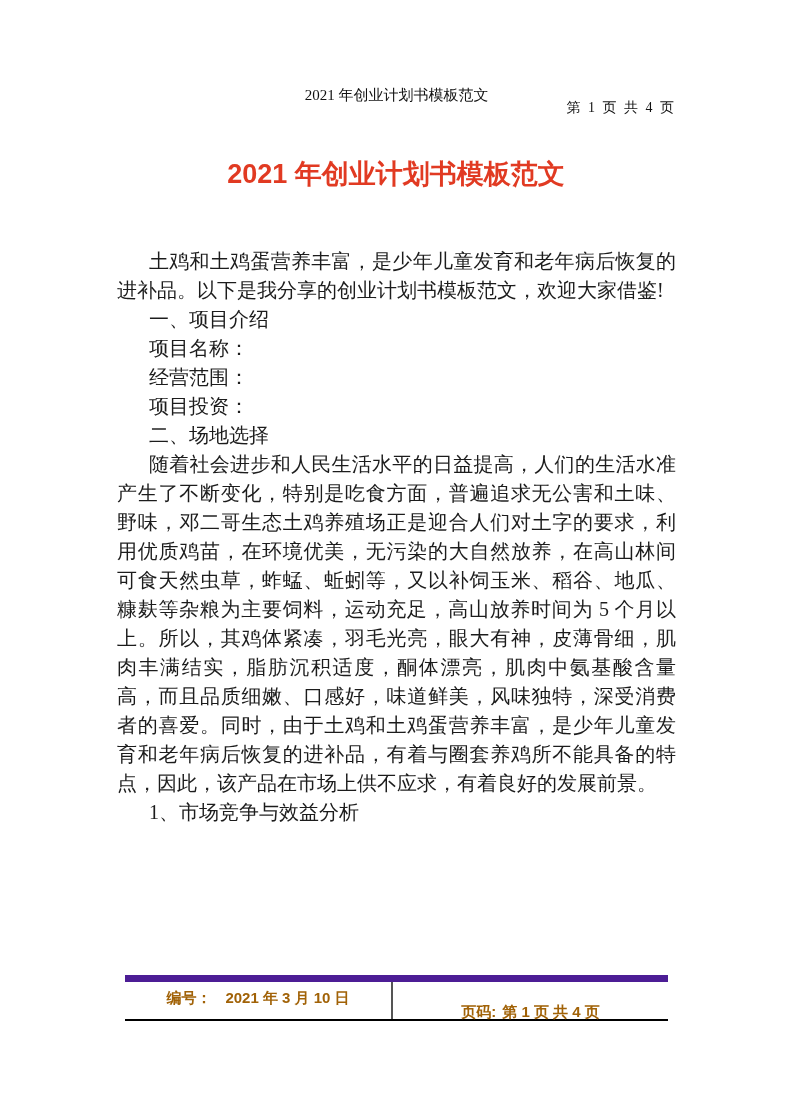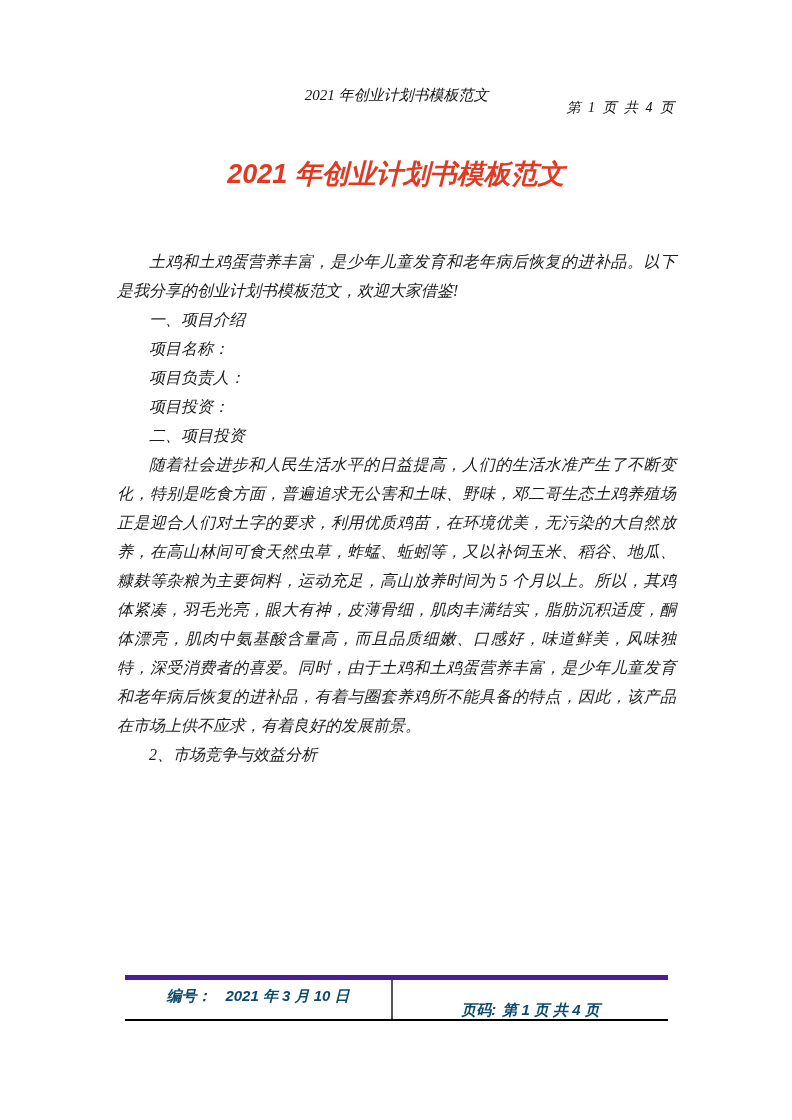--- a/index.html
+++ b/index.html
@@ -6,21 +6,20 @@
   html, body { background: #ffffff; }
   .page {
     position: relative;
     width: 792px;
     height: 1120px;
     margin: 0 auto;
     background: #ffffff;
     font-family: "Liberation Serif", "DejaVu Serif", serif;
     color: #1c1c1c;
     overflow: hidden;
-    font-style: italic;
   }
   
   .running-header {
     position: absolute;
     top: 86px;
     left: 117px;
     width: 559px;
     height: 34px;
   }
   .running-header-title {
@@ -51,42 +50,42 @@
     font-weight: bold;
     color: #e13a22;
     font-family: "Liberation Sans", "DejaVu Sans", sans-serif;
   }
   
   .doc-body {
     position: absolute;
     top: 247px;
     left: 117px;
     width: 559px;
-    font-size: 16px;
+    font-size: 20px;
     line-height: 29px;
     text-align: justify;
   }
   .para {
     text-indent: 32px;
     margin: 0;
   }
   
   .footer-table {
     position: absolute;
     top: 975px;
     left: 125px;
     width: 543px;
     height: 46px;
-    border-top: 5px solid #4c1d95;
+    border-top: 7px solid #4c1d95;
     border-bottom: 2px solid #000000;
     display: flex;
     font-family: "Liberation Sans", "DejaVu Sans", sans-serif;
     font-weight: bold;
     font-size: 15px;
-    color: #0c4a6e;
+    color: #a16207;
   }
   .footer-cell {
     display: flex;
     justify-content: center;
     align-items: flex-start;
     padding-top: 7px;
   }
   .footer-cell-left {
     width: 268px;
     border-right: 2px solid #555555;
@@ -106,25 +105,25 @@
     <div class="running-header-title">2021 年创业计划书模板范文</div>
     <div class="running-header-page">第 1 页 共 4 页</div>
   </div>
 
   <h1 class="doc-title">2021 年创业计划书模板范文</h1>
 
   <div class="doc-body">
     <p class="para">土鸡和土鸡蛋营养丰富，是少年儿童发育和老年病后恢复的进补品。以下是我分享的创业计划书模板范文，欢迎大家借鉴!</p>
     <p class="para">一、项目介绍</p>
     <p class="para">项目名称：</p>
-    <p class="para">项目负责人：</p>
+    <p class="para">经营范围：</p>
     <p class="para">项目投资：</p>
-    <p class="para">二、项目投资</p>
+    <p class="para">二、场地选择</p>
     <p class="para">随着社会进步和人民生活水平的日益提高，人们的生活水准产生了不断变化，特别是吃食方面，普遍追求无公害和土味、野味，邓二哥生态土鸡养殖场正是迎合人们对土字的要求，利用优质鸡苗，在环境优美，无污染的大自然放养，在高山林间可食天然虫草，蚱蜢、蚯蚓等，又以补饲玉米、稻谷、地瓜、糠麸等杂粮为主要饲料，运动充足，高山放养时间为 5 个月以上。所以，其鸡体紧凑，羽毛光亮，眼大有神，皮薄骨细，肌肉丰满结实，脂肪沉积适度，酮体漂亮，肌肉中氨基酸含量高，而且品质细嫩、口感好，味道鲜美，风味独特，深受消费者的喜爱。同时，由于土鸡和土鸡蛋营养丰富，是少年儿童发育和老年病后恢复的进补品，有着与圈套养鸡所不能具备的特点，因此，该产品在市场上供不应求，有着良好的发展前景。</p>
-    <p class="para">2、市场竞争与效益分析</p>
+    <p class="para">1、市场竞争与效益分析</p>
   </div>
 
   <div class="footer-table">
     <div class="footer-cell footer-cell-left">
       <span>编号：</span>
       <span class="footer-gap"></span>
       <span>2021 年 3 月 10 日</span>
     </div>
     <div class="footer-cell footer-cell-right">
       <span>页码:</span>

